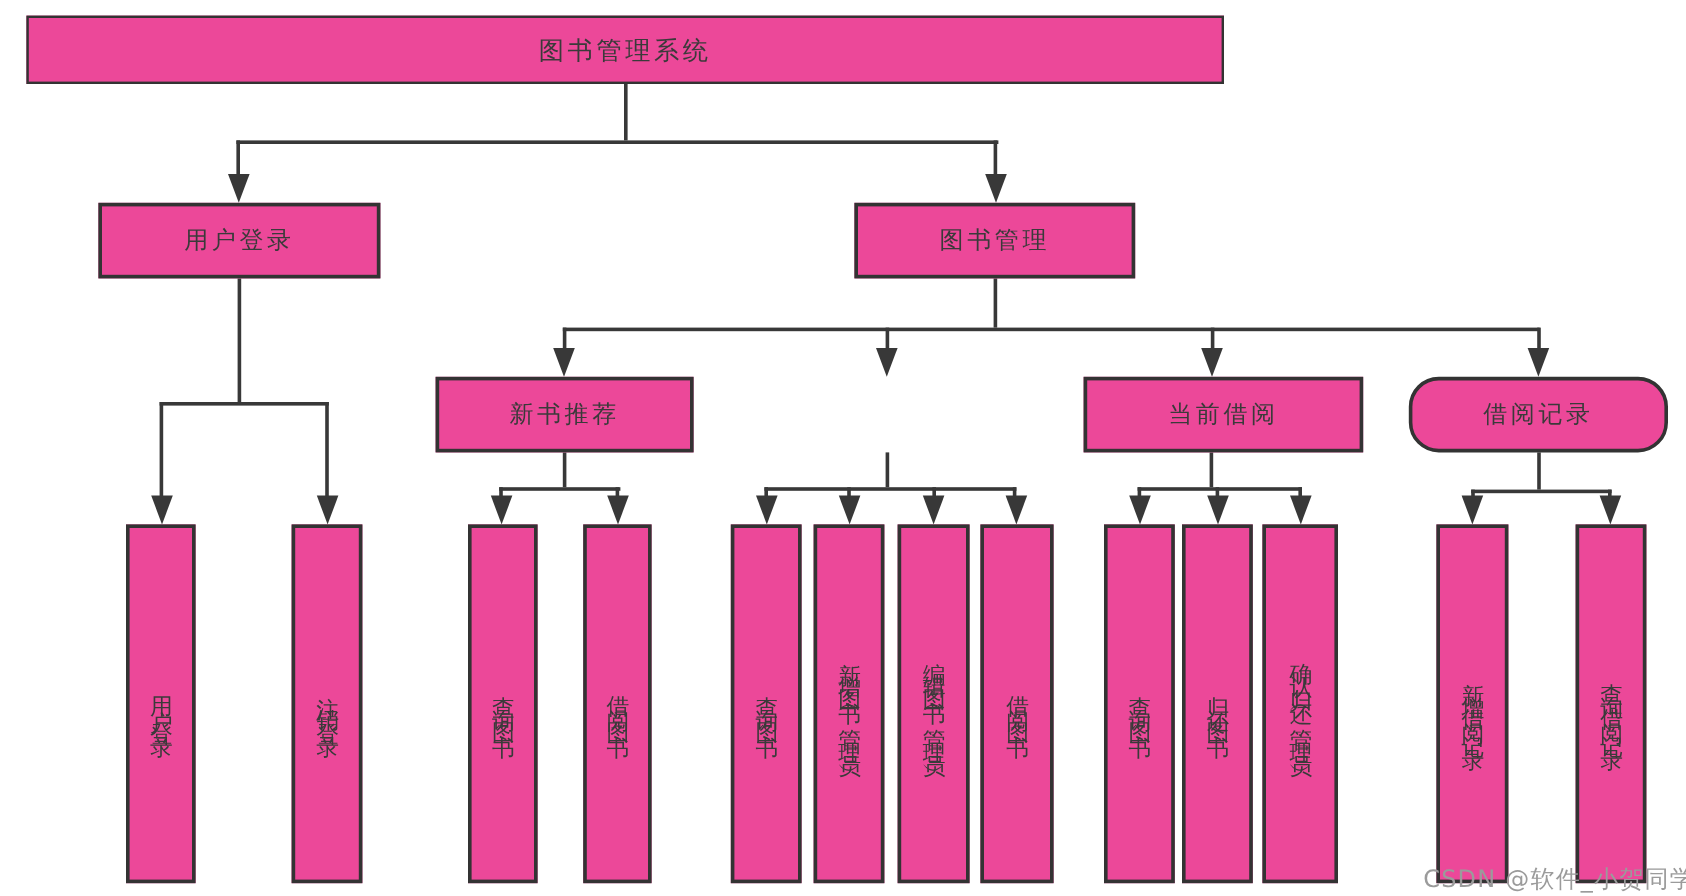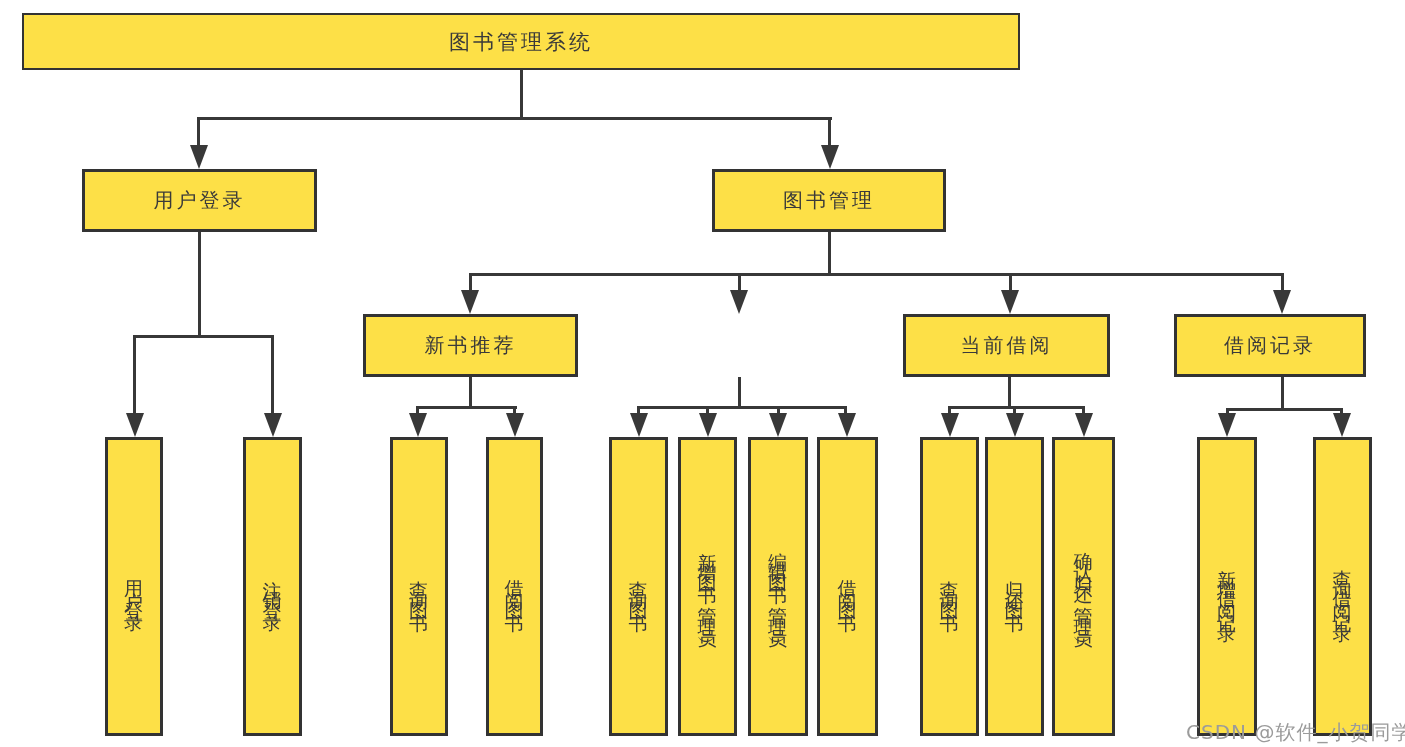--- a/index.html
+++ b/index.html
@@ -1,21 +1,21 @@
 <!DOCTYPE html>
 <html><head>
 <meta charset="utf-8">
 <style>
   html,body{margin:0;padding:0;background:#fff;}
   .canvas{
     position:relative;width:1405px;height:747px;background:#ffffff;overflow:hidden;
     font-family:"DejaVu Sans","Liberation Sans",sans-serif;color:#3a3a3a;
   }
   .box{
-    position:absolute;box-sizing:border-box;background:#fde047;border:3px solid #333333;
+    position:absolute;box-sizing:border-box;background:#ec4899;border:3px solid #333333;
     display:flex;align-items:center;justify-content:center;text-align:center;
   }
   .box.h{font-size:20px;letter-spacing:3px;white-space:nowrap;}
   .box.root{border-width:2px;font-size:21px;}
   .box.v{
     writing-mode:vertical-rl;text-orientation:mixed;
     font-size:19px;letter-spacing:11px;line-height:1;
   }
   .line{position:absolute;background:#383838;}
   .arrow{
@@ -98,24 +98,24 @@
   <div class="box h" style="left:82px;top:169px;width:235px;height:63px;">
       <span>用户登录</span>
     </div>
   <div class="box h" style="left:712px;top:169px;width:234px;height:63px;">
       <span>图书管理</span>
     </div>
 
   <div class="box h" style="left:363px;top:314px;width:215px;height:63px;">
       <span>新书推荐</span>
     </div>
-  <div class="box h" style="left:903px;top:314px;width:207px;height:63px;">
+  <div class="box h" style="left:903px;top:314px;width:233px;height:63px;">
       <span>当前借阅</span>
     </div>
-  <div class="box h" style="left:1174px;top:314px;width:192px;height:63px;">
+  <div class="box h" style="left:1174px;top:314px;width:216px;height:63px;border-radius:25px;">
       <span>借阅记录</span>
     </div>
 
   <div class="box v" style="left:105px;top:437px;width:58px;height:299px;">
       <span>用户登录</span>
     </div>
   <div class="box v" style="left:243px;top:437px;width:59px;height:299px;">
       <span>注销登录</span>
     </div>
 

